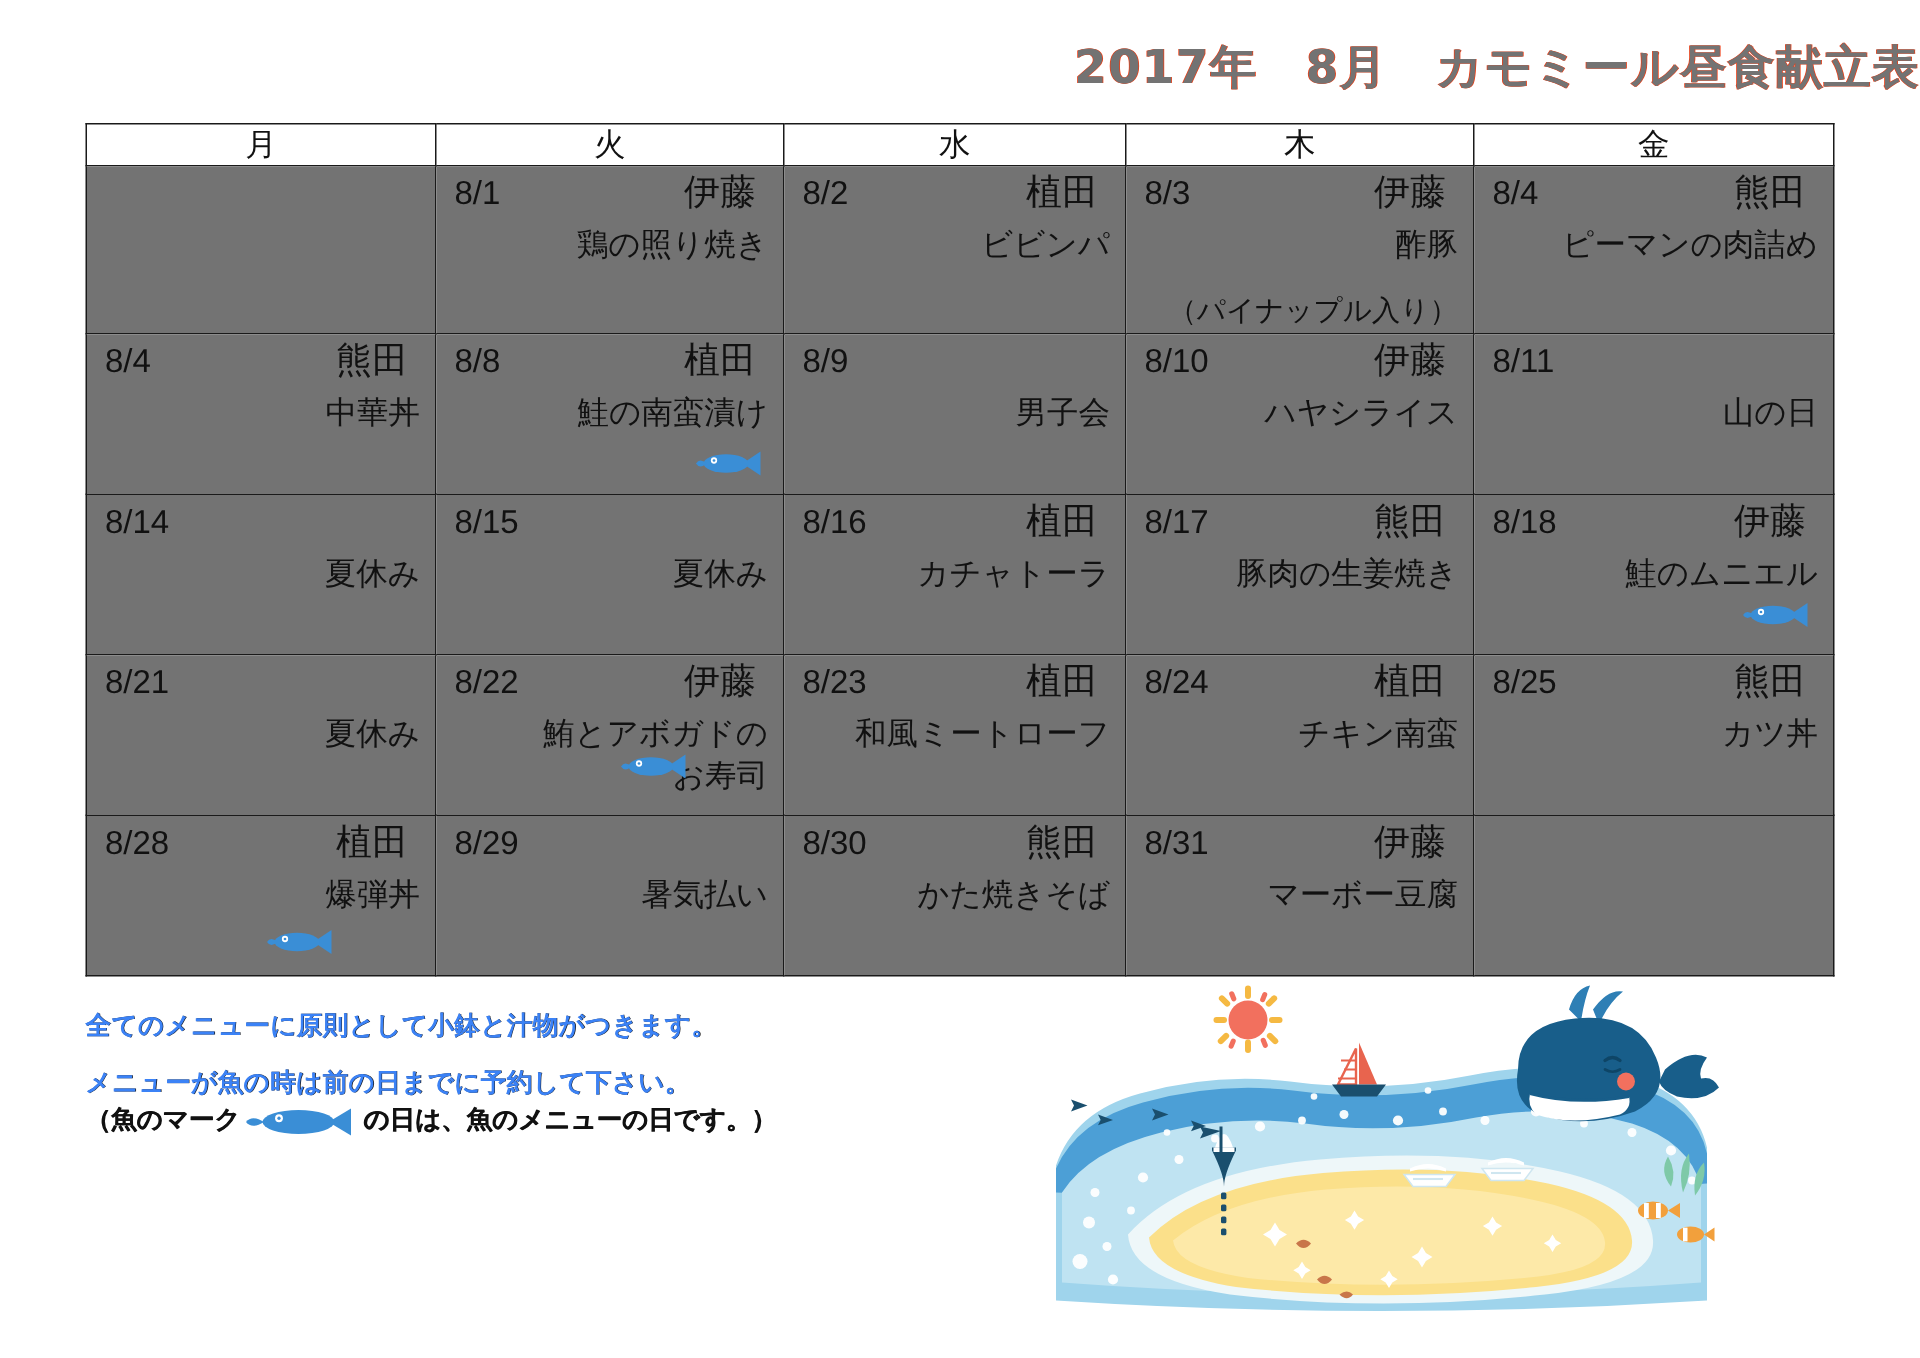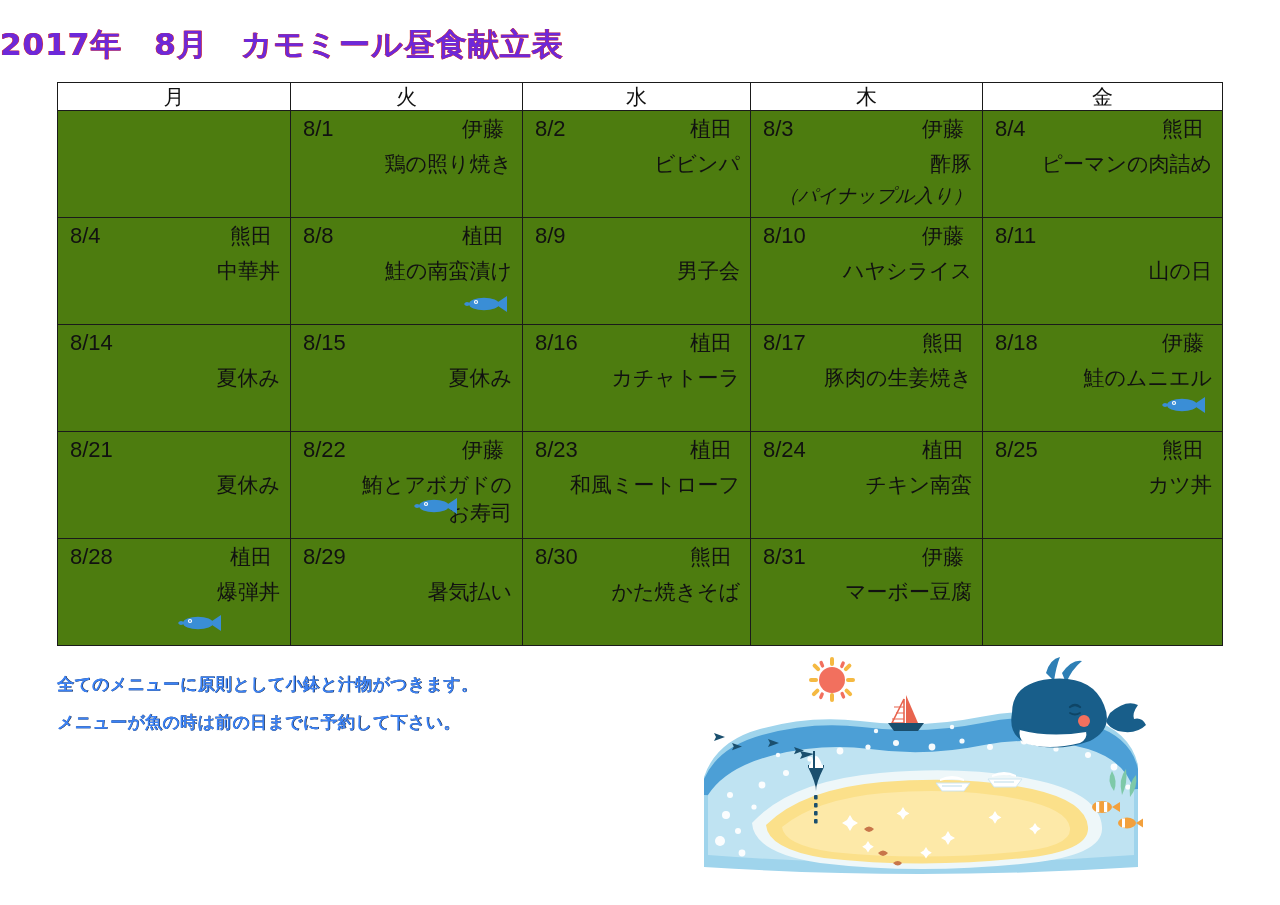--- a/index.html
+++ b/index.html
@@ -8,24 +8,24 @@
     background:#ffffff;
     font-family:"Liberation Sans","DejaVu Sans",sans-serif;
     overflow:hidden;
     position:relative;
   }
 
   
   #title{
     position:absolute;
     top:24px;left:0;width:1280px;
-    text-align:left;
+    text-align:right;
     font-size:31px;
     font-weight:bold;
-    color:#6d28d9;
+    color:#737373;
     letter-spacing:1px;
     white-space:pre;
     font-family:"DejaVu Sans",sans-serif;
     text-shadow:0.5px 0 0 #f03c12,-0.5px 0 0 #f03c12;
   }
 
   
   #calendar{
     position:absolute;
     left:57px;top:82px;
@@ -49,42 +49,42 @@
     font-weight:normal;
     font-size:21px;
     color:#111;
     text-align:center;
     line-height:27px;
     background:#ffffff;
   }
   #calendar td{
     height:106px;
     position:relative;
-    background:#4d7c0f;
+    background:#737373;
   }
   #calendar tr.week-1 td{height:106px;}
 
   
   .cell-inner{
     position:relative;
     width:100%;height:100%;
     box-sizing:border-box;
     padding:4px 10px 0 12px;
   }
   .cell-head{
     display:flex;
     justify-content:space-between;
     align-items:baseline;
     font-size:22px;
     color:#111;
     line-height:27px;
     height:28px;
   }
   .cell-date{white-space:nowrap;}
-  .cell-staff{white-space:nowrap;padding-right:8px;font-size:21px;}
+  .cell-staff{white-space:nowrap;padding-right:8px;font-size:24px;}
   .cell-menu{
     margin-top:7px;
     text-align:right;
     font-size:21px;
     color:#111;
     line-height:28px;
     white-space:pre-line;
   }
   .cell-menu.sub{font-size:19px;}
 
@@ -200,21 +200,21 @@
             <div class="cell-menu">ビビンパ</div>
           </div>
         </td>
         <td class="fill-white">
           <div class="cell-inner">
             <div class="cell-head">
               <span class="cell-date">8/3</span>
               <span class="cell-staff">伊藤</span>
             </div>
             <div class="cell-menu">酢豚</div>
-            <div class="cell-menu sub" style="margin-top: 4px; font-style: italic;">（パイナップル入り）</div>
+            <div class="cell-menu sub" style="margin-top: 16px;">（パイナップル入り）</div>
           </div>
         </td>
         <td class="fill-white">
           <div class="cell-inner">
             <div class="cell-head">
               <span class="cell-date">8/4</span>
               <span class="cell-staff">熊田</span>
             </div>
             <div class="cell-menu">ピーマンの肉詰め</div>
           </div>
@@ -441,20 +441,33 @@
       </tr>
     </tbody>
 </table>
 
 <div id="notes">
   <div class="note-block">
     <div class="note-line">全てのメニューに原則として小鉢と汁物がつきます。</div>
   </div>
   <div class="note-block">
     <div class="note-line">メニューが魚の時は前の日までに予約して下さい。</div>
+    <div class="note-inline">
+      <span>（魚のマーク</span>
+      <span class="fish-inline">
+        <svg viewBox="0 0 74 22" xmlns="http://www.w3.org/2000/svg">
+          <path d="M70 2 L70 20 L55 11 Z" fill="#3a8ed6"></path>
+          <ellipse cx="35" cy="11" rx="24" ry="8" fill="#3a8ed6"></ellipse>
+          <path d="M12 11 Q4 6 0 11 Q4 16 12 11 Z" fill="#3a8ed6"></path>
+          <circle cx="22" cy="8.5" r="2.6" fill="#ffffff"></circle>
+          <circle cx="22" cy="8.5" r="1.1" fill="#3a8ed6"></circle>
+        </svg>
+      </span>
+      <span>の日は、魚のメニューの日です。）</span>
+    </div>
   </div>
   <div id="notes-red">
   </div>
 </div>
 
 <div id="illustration">
   <svg width="460" height="245" viewBox="0 0 460 245" xmlns="http://www.w3.org/2000/svg">
     <defs>
       <clipPath id="seaclip">
         <path d="M14 122 Q26 86 70 74 Q120 60 170 66 Q230 74 290 62 Q350 50 400 64 Q440 76 448 110

